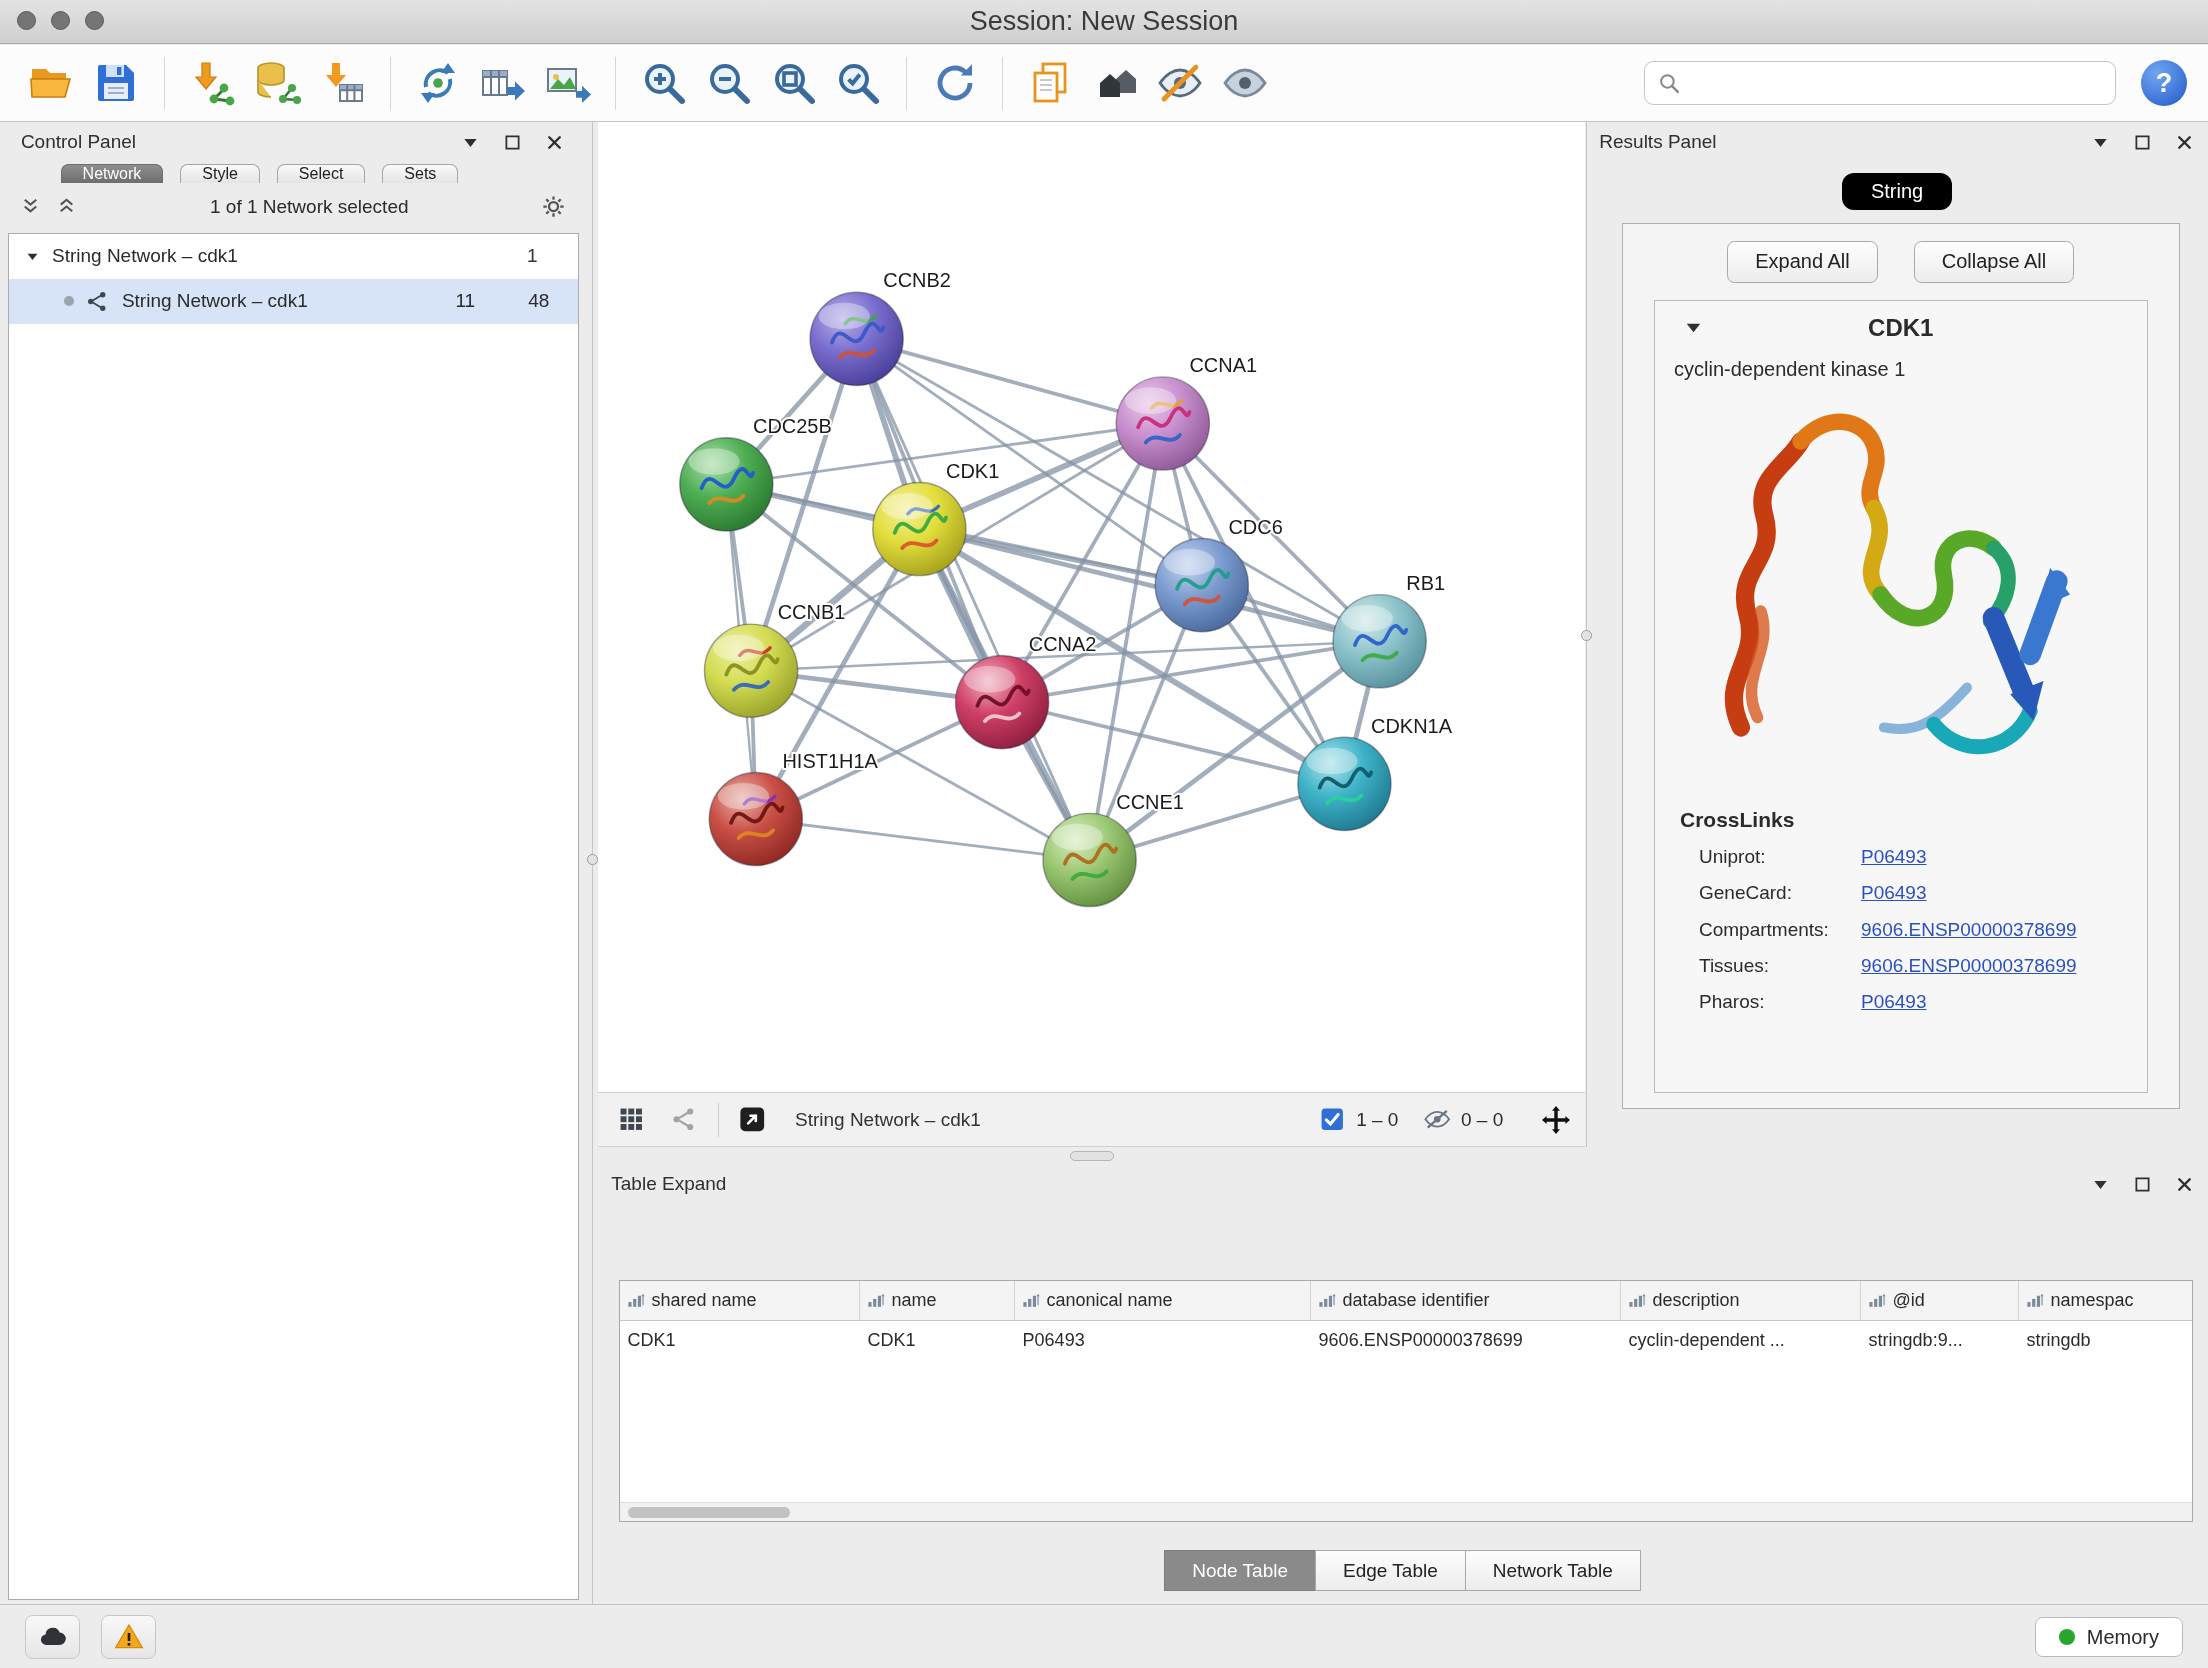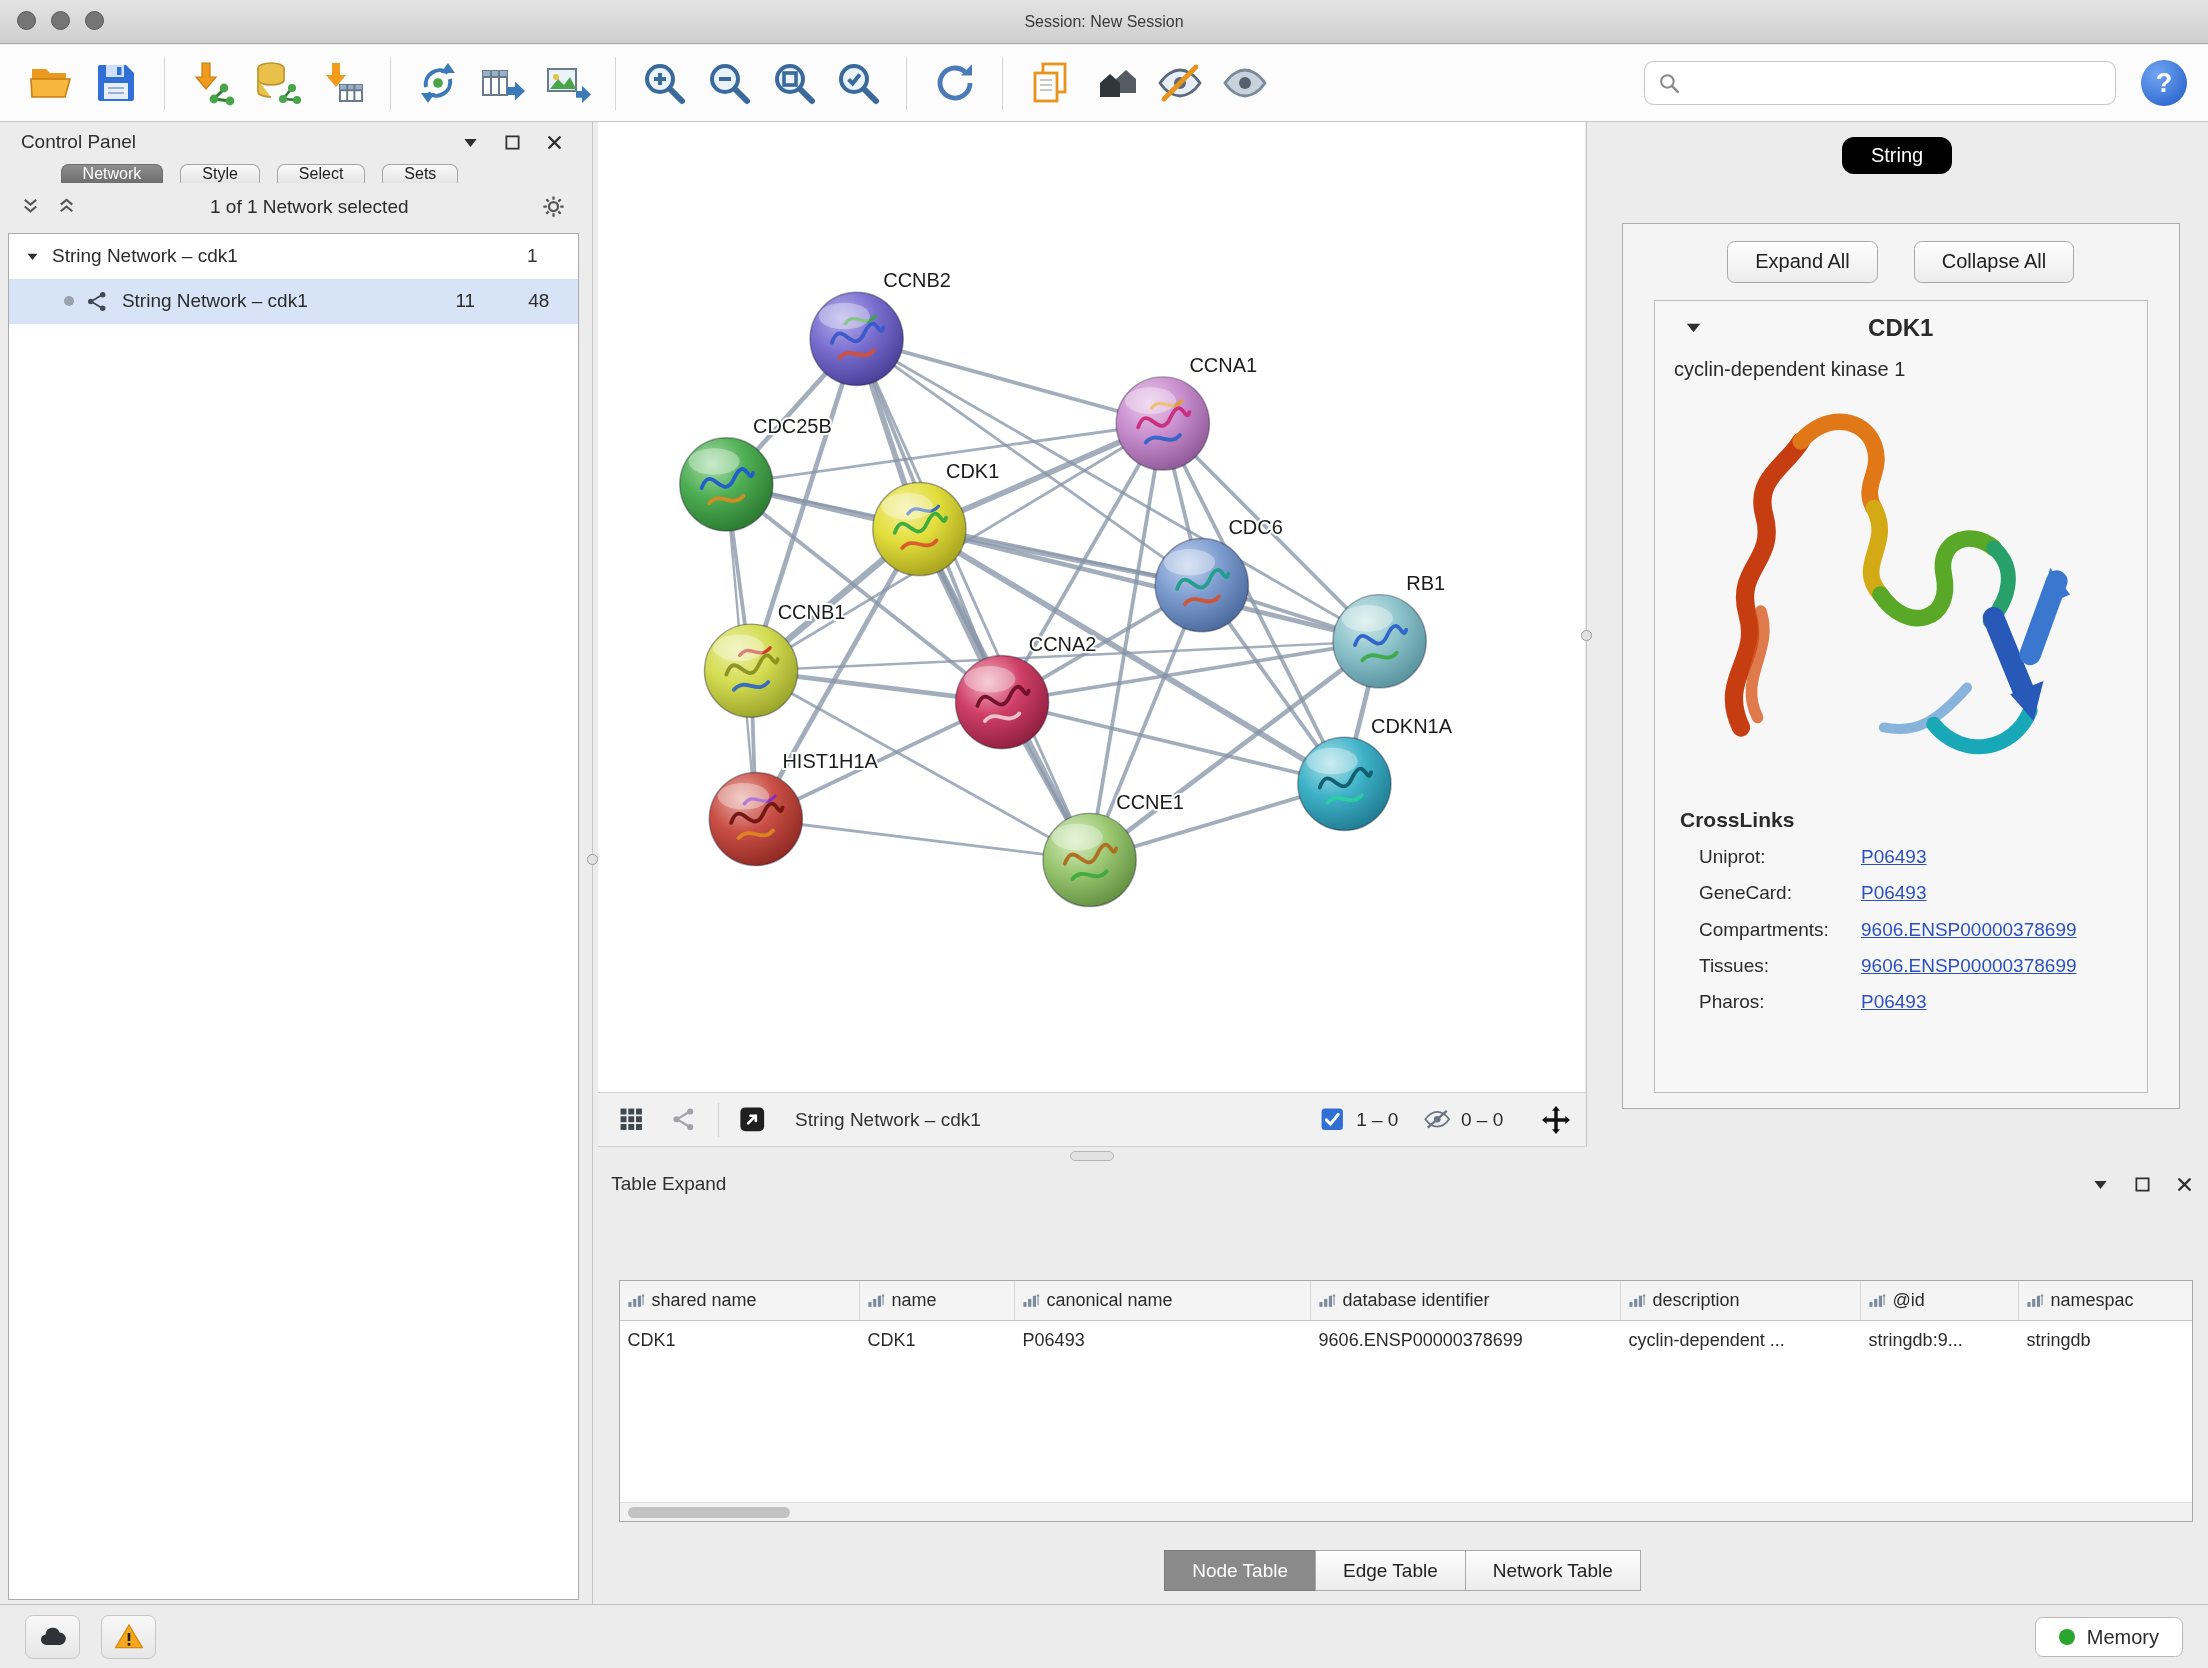--- a/index.html
+++ b/index.html
@@ -2,21 +2,21 @@
 <html style="font-size:15px"><head>
 <meta charset="utf-8">
 <style>
 *{margin:0;padding:0;box-sizing:border-box}
 body{font-family:"Liberation Sans",sans-serif;background:#9a9a9a}
 .window{position:relative;width:2208px;height:1668px;background:#ececec;overflow:hidden;color:#2b2b2b}
 
 .titlebar{position:absolute;left:0;top:0;width:100%;height:44px;background:linear-gradient(#e3e3e3,#cfcfcf);border-bottom:1px solid #a9a9a9}
 .lights{position:absolute;left:17px;top:11.4px;display:flex;gap:15px}
 .light{width:19px;height:19px;border-radius:50%;background:#757575;border:1px solid #595959}
-.tb-title{text-align:center;line-height:43px;font-size:16px;color:#3a3a3a}
+.tb-title{text-align:center;line-height:43px;font-size:27px;color:#3a3a3a}
 
 .toolbar{position:absolute;left:0;top:45px;width:100%;height:77px;background:#fcfcfc;border-bottom:1px solid #c6c6c6;display:flex;align-items:center;padding:0 21px;gap:3.8px}
 .tbtn{width:61px;height:63px;display:flex;align-items:center;justify-content:center;border-radius:7.6px}
 .tbtn svg{width:48px;height:48px}
 .tsep{width:1px;height:53px;background:#d6d6d6;margin:0 13.3px}
 .tspacer{flex:1}
 .searchbox{width:472px;height:44px;border:1.9px solid #c6c6c6;border-radius:9.5px;background:#fff;display:flex;align-items:center;padding:0 11.4px;gap:7.6px}
 .searchbox svg{width:25px;height:25px}
 .searchbox input{flex:1;border:none;outline:none;font-size:19px;font-family:inherit;background:transparent}
 .helpbtn{width:46px;height:46px;border-radius:50%;background:radial-gradient(circle at 35% 30%,#72a6f2,#1d59c8);color:#fff;font-size:27px;font-weight:bold;display:flex;align-items:center;justify-content:center;margin-left:21px}
@@ -697,20 +697,34 @@
 
   <div class="hsplit">
       <span class="pill"></span>
     </div>
   <div class="vline" style="left:592px;top:122px;height:1482px"></div>
   <div class="vline" style="left:1586px;top:122px;height:1025px"></div>
   <span class="vdot" style="left:587px;top:854px"></span>
   <span class="vdot" style="left:1581px;top:630px"></span>
 
   <div class="results-panel">
+    <div class="panel-header">
+      <span>Results Panel</span>
+      <span class="ph-icons">
+        <svg viewBox="0 0 22 22" width="21" height="21">
+            <use href="#i-tri-down"></use>
+          </svg>
+        <svg viewBox="0 0 22 22" width="21" height="21">
+            <use href="#i-win-max"></use>
+          </svg>
+        <svg viewBox="0 0 22 22" width="21" height="21">
+            <use href="#i-win-close"></use>
+          </svg>
+      </span>
+    </div>
     <span class="rp-badge">String</span>
     <div class="rp-box">
       <div class="rp-buttons">
         <span class="rbtn">Expand All</span>
         <span class="rbtn">Collapse All</span>
       </div>
       <div class="rp-section">
         <div class="rs-header">
           <svg viewBox="0 0 24 24" width="23" height="23">
               <use href="#i-tri-down"></use>

